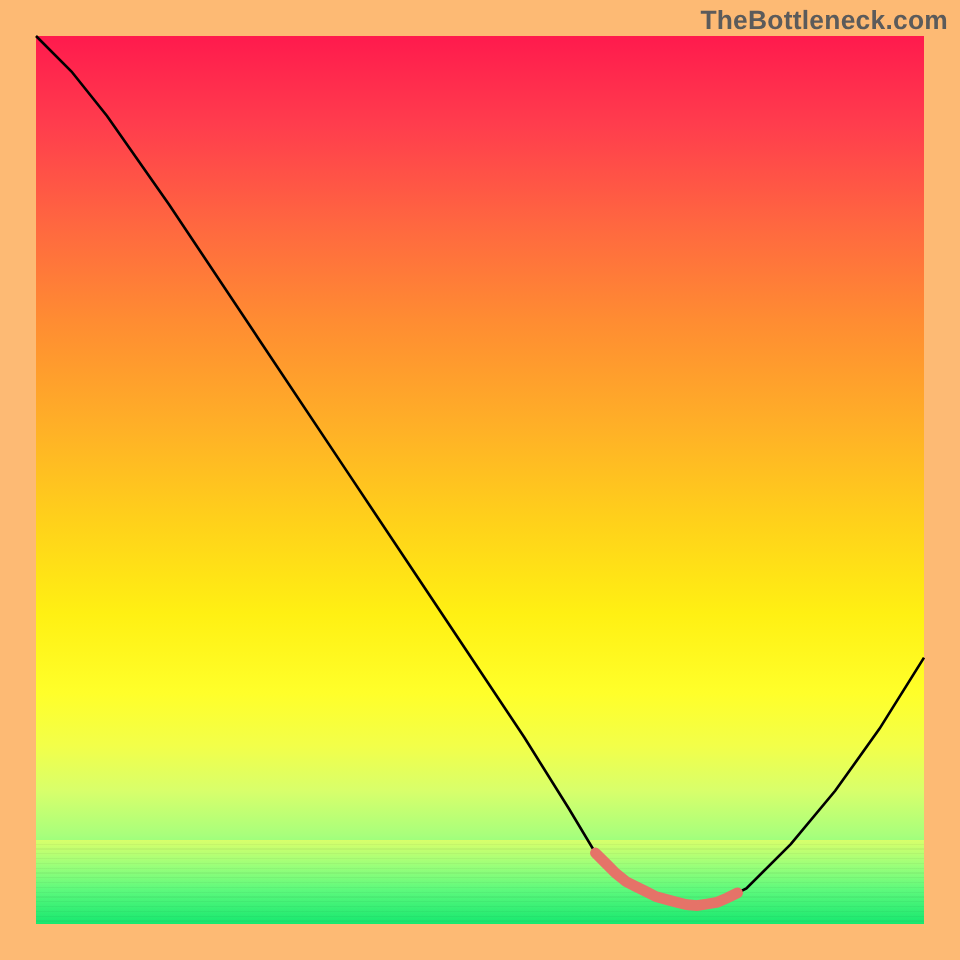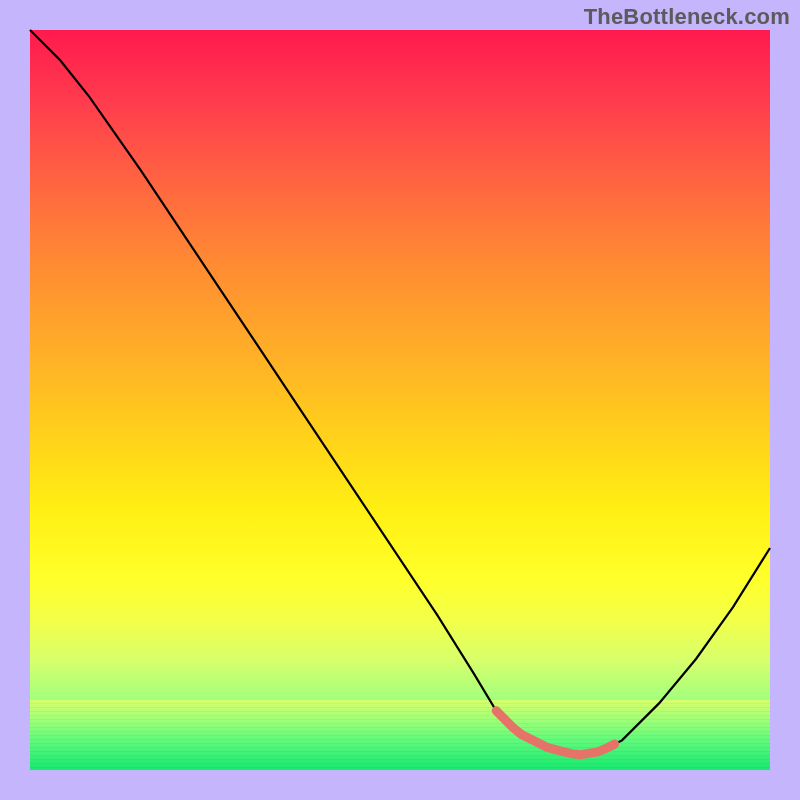--- a/index.html
+++ b/index.html
@@ -1,17 +1,17 @@
 <!DOCTYPE html>
 <html><head>
 <meta charset="utf-8">
 <style>
   * { margin: 0; padding: 0; box-sizing: border-box; }
   html, body { width: 800px; height: 800px; background: #000; overflow: hidden; }
-  .wrap { position: relative; width: 800px; height: 800px; background: #c4b5fd; }
+  .wrap { position: relative; width: 800px; height: 800px; background: #fdba74; }
   .attribution {
     position: absolute;
     top: 4px;
     right: 10px;
     font-family: Arial, Helvetica, sans-serif;
     font-size: 22px;
     font-weight: bold;
     color: #5b5b5b;
     letter-spacing: 0.2px;
     z-index: 10;

